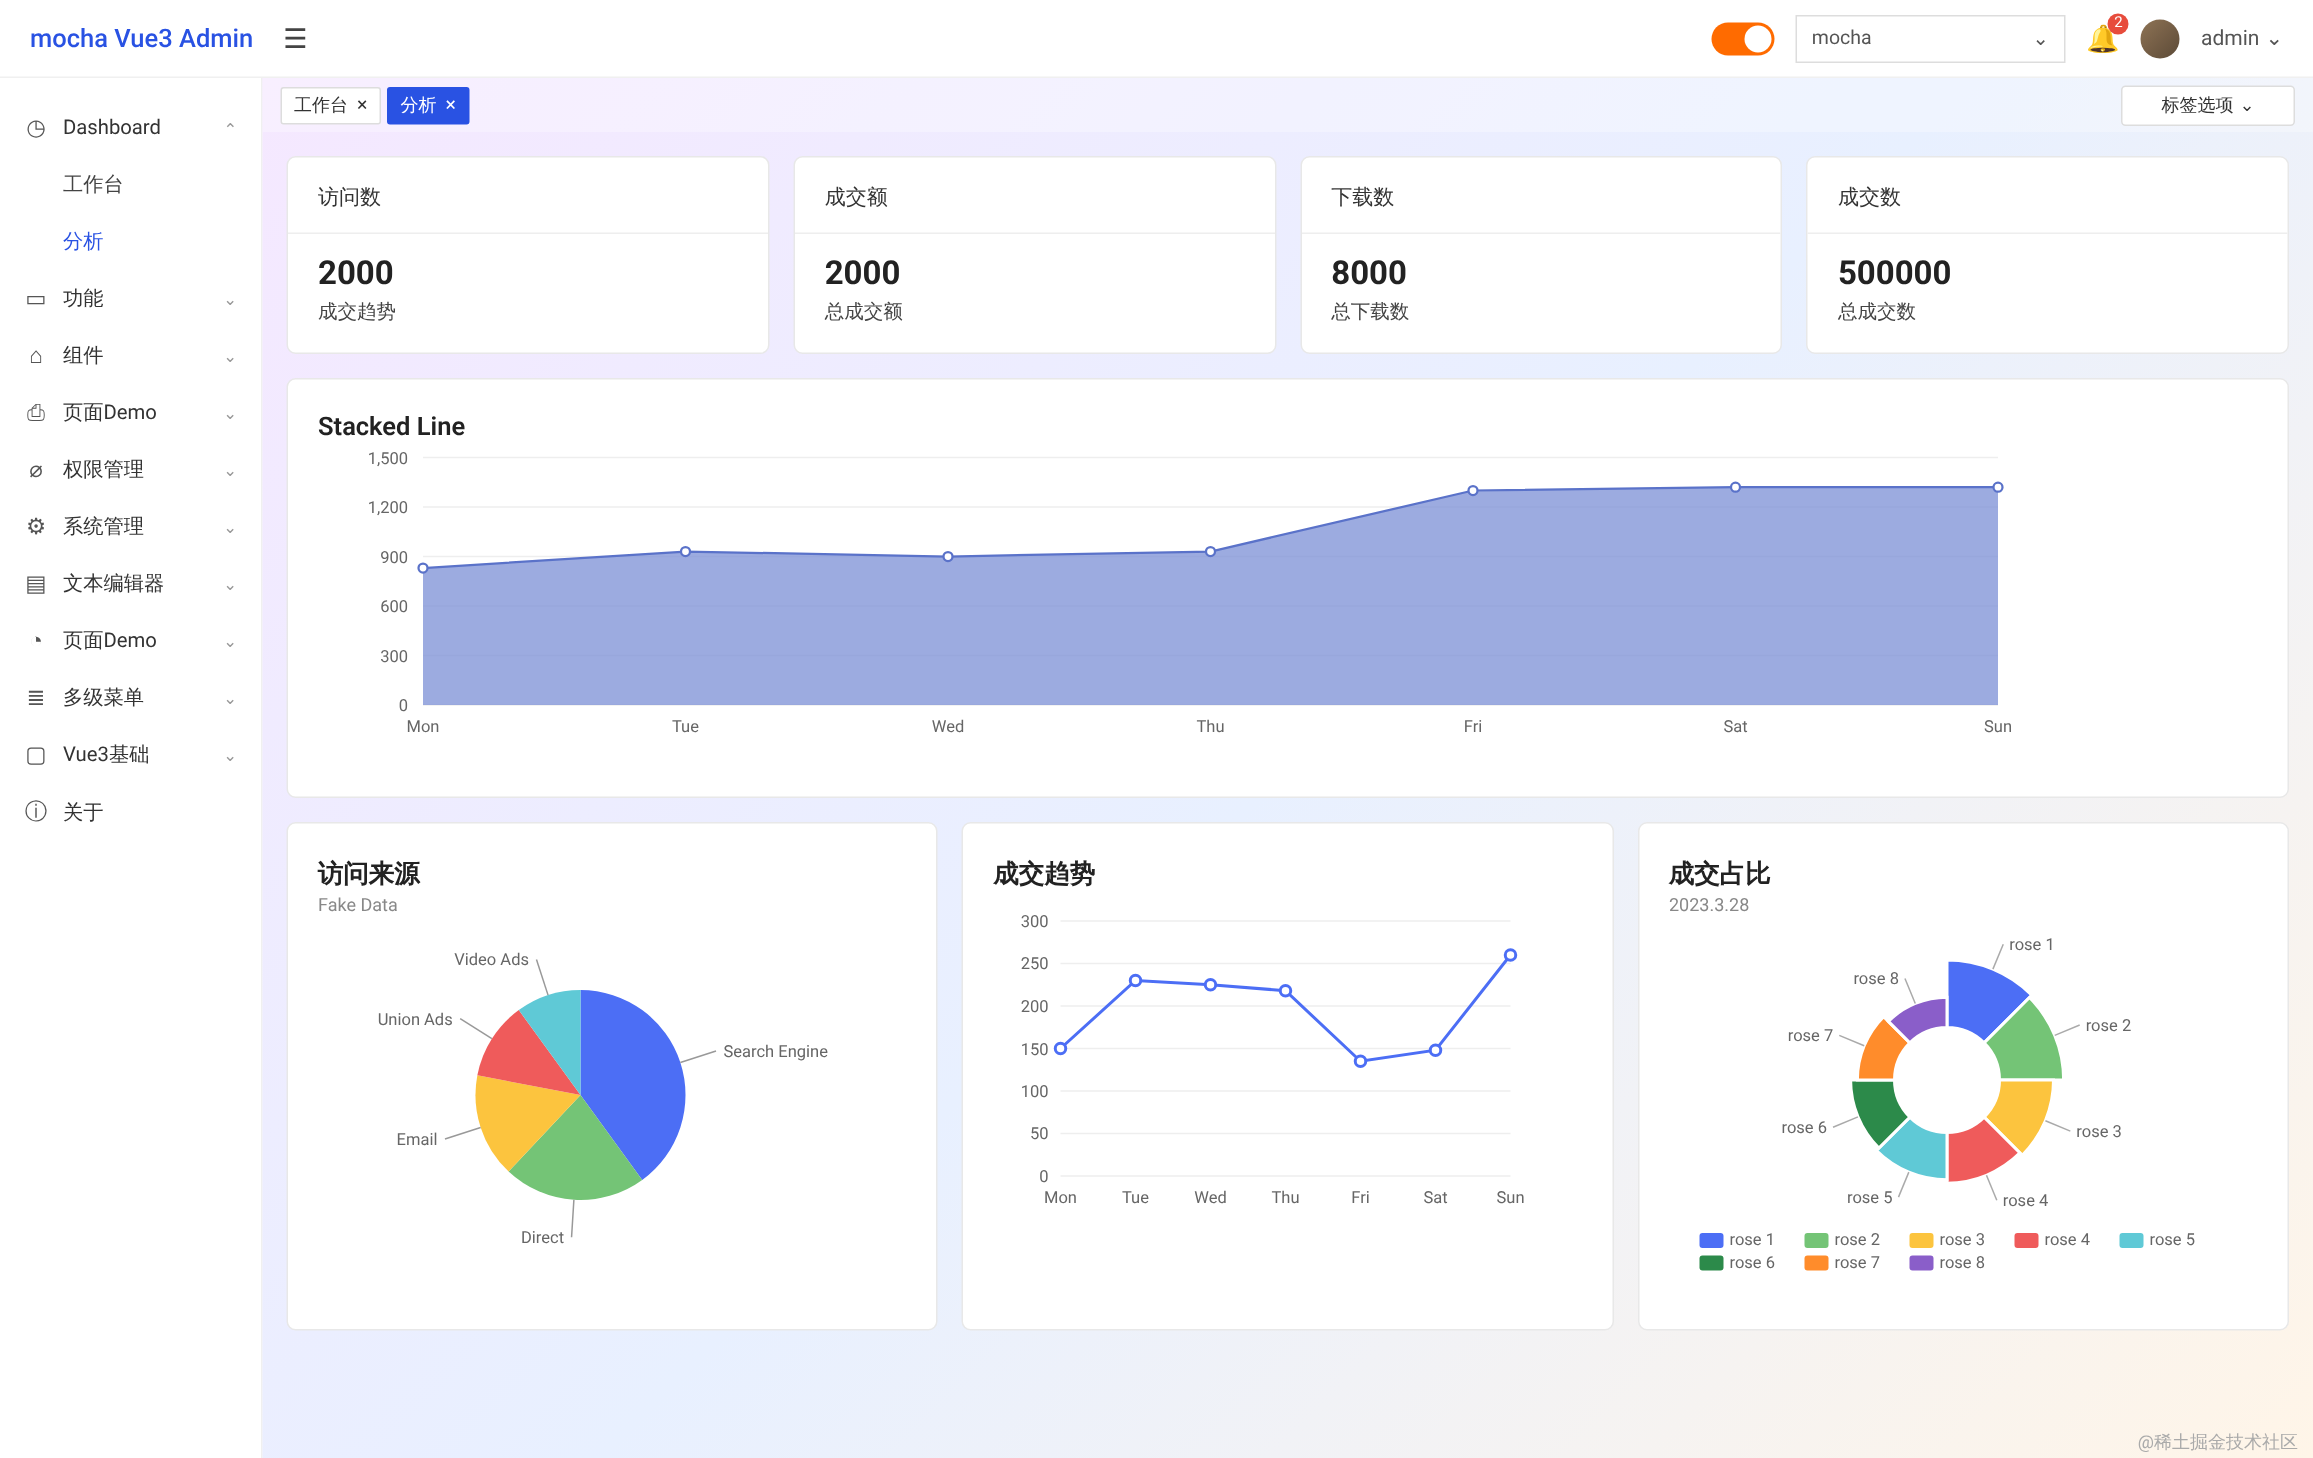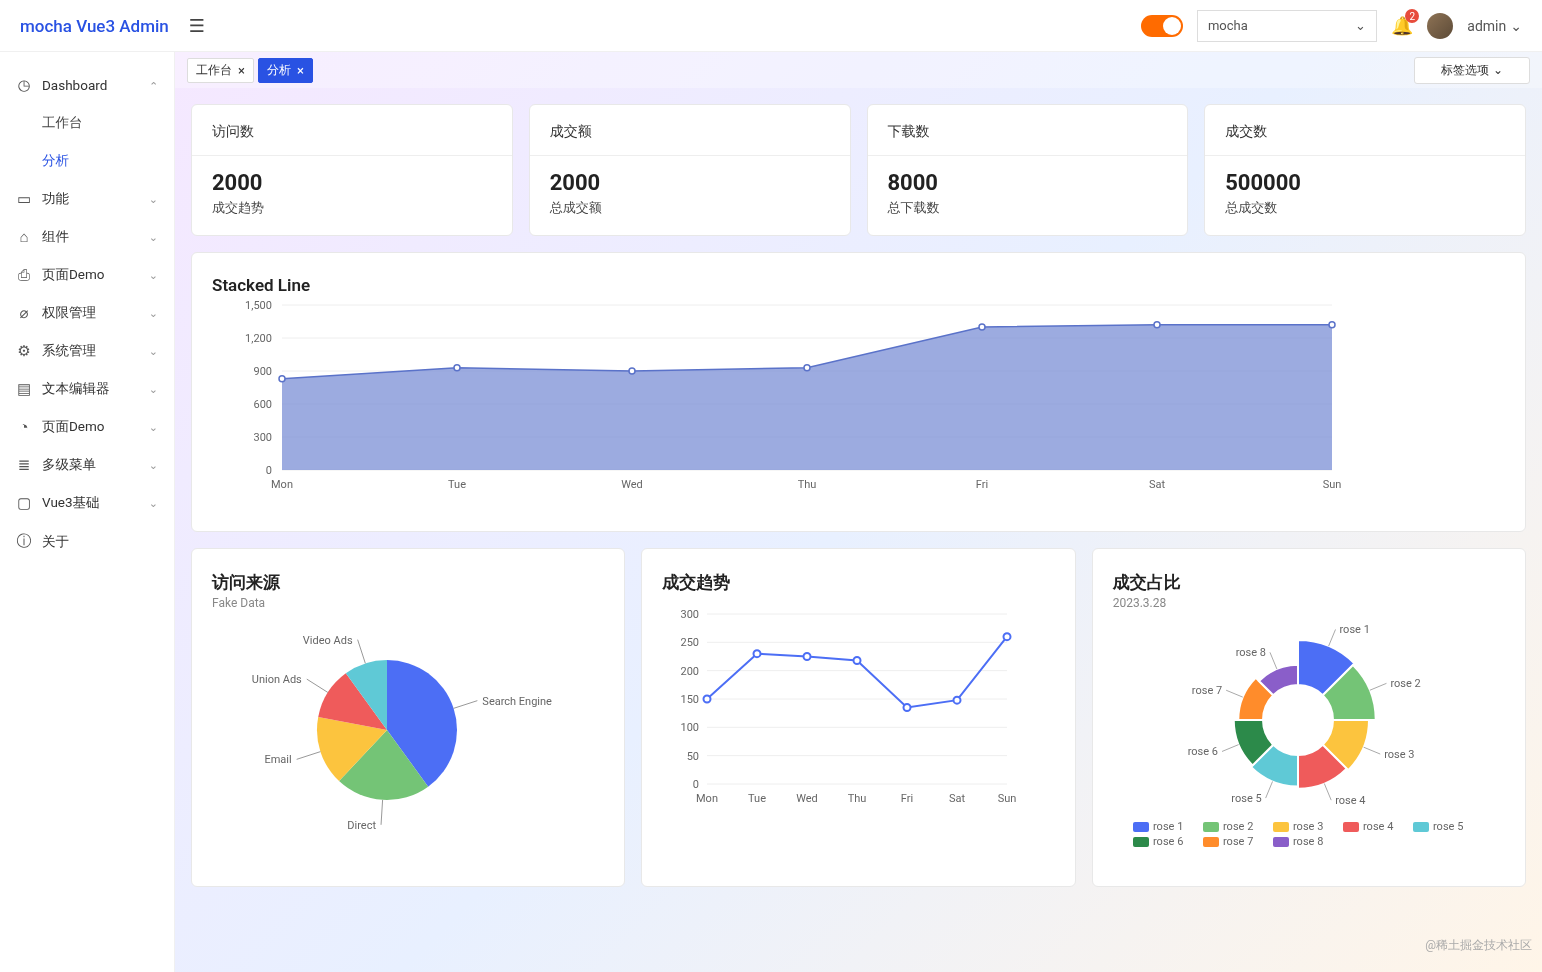--- a/index.html
+++ b/index.html
@@ -36,21 +36,21 @@
 .stat-title { font-size: 14px; color: #333; }
 .stat-divider { height: 1px; background: #eee; margin: 14px -20px; }
 .stat-value { font-size: 22px; font-weight: 700; color: #222; }
 .stat-sub { font-size: 13px; color: #444; margin-top: 4px; }
 .panel { background: #fff; border: 1px solid #e8e8e8; border-radius: 6px; padding: 22px 20px; margin-top: 16px; }
 .panel-title { font-size: 17px; font-weight: 600; color: #222; }
 .panel-sub { font-size: 12px; color: #888; margin-top: 2px; }
 .chart-row { display: flex; gap: 16px; margin-top: 16px; }
 .chart-row .panel { flex: 1; margin-top: 0; }
 svg text { font-size: 11px; fill: #666; font-family: inherit; }
-.watermark { position: fixed; right: 10px; bottom: 18px; font-size: 12px; color: #aaa; }
+.watermark { position: fixed; right: 10px; bottom: 2px; font-size: 12px; color: #aaa; }
 </style>
 </head>
 <body>
 
 <div class="header">
   <div class="logo">mocha Vue3 Admin</div>
   <div class="menu-toggle">☰</div>
   <div class="header-right">
     <div class="toggle-switch"></div>
     <div class="select-box">

